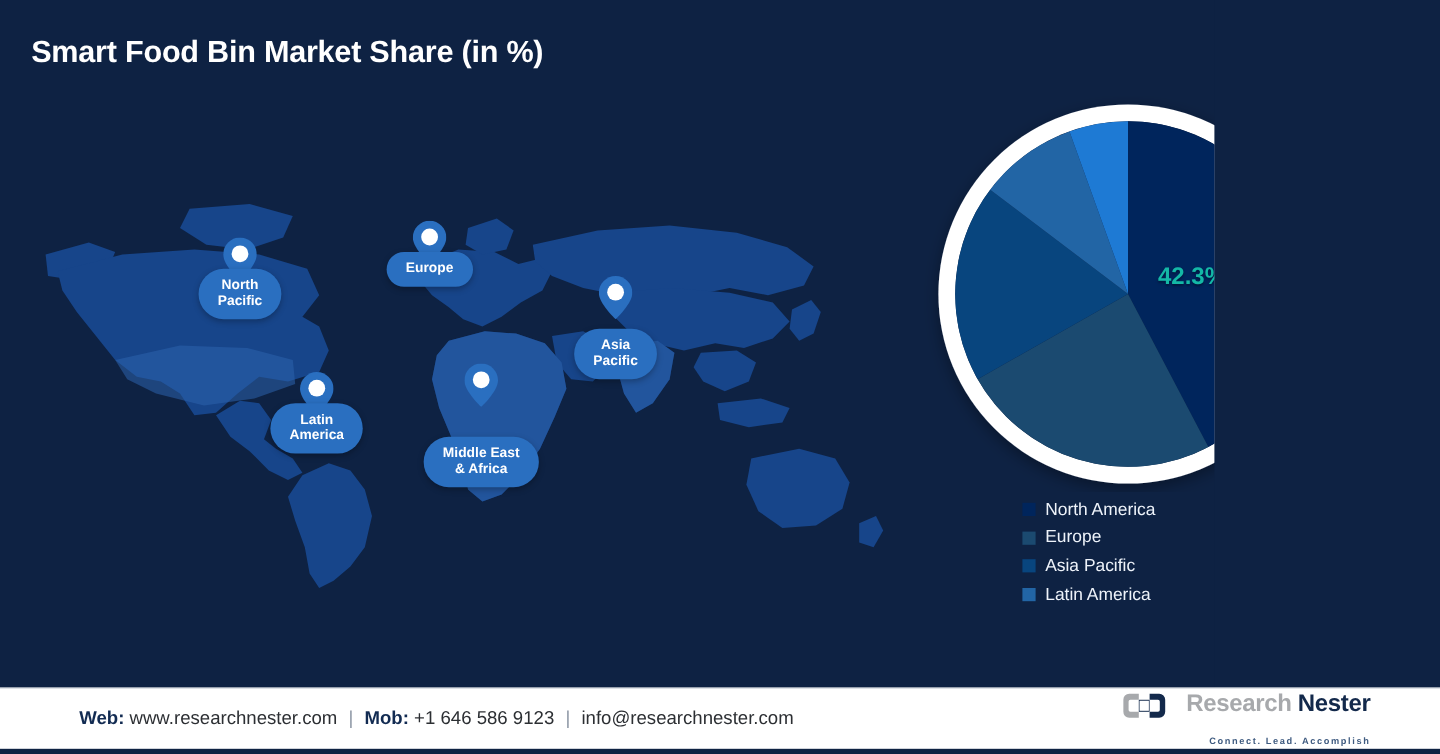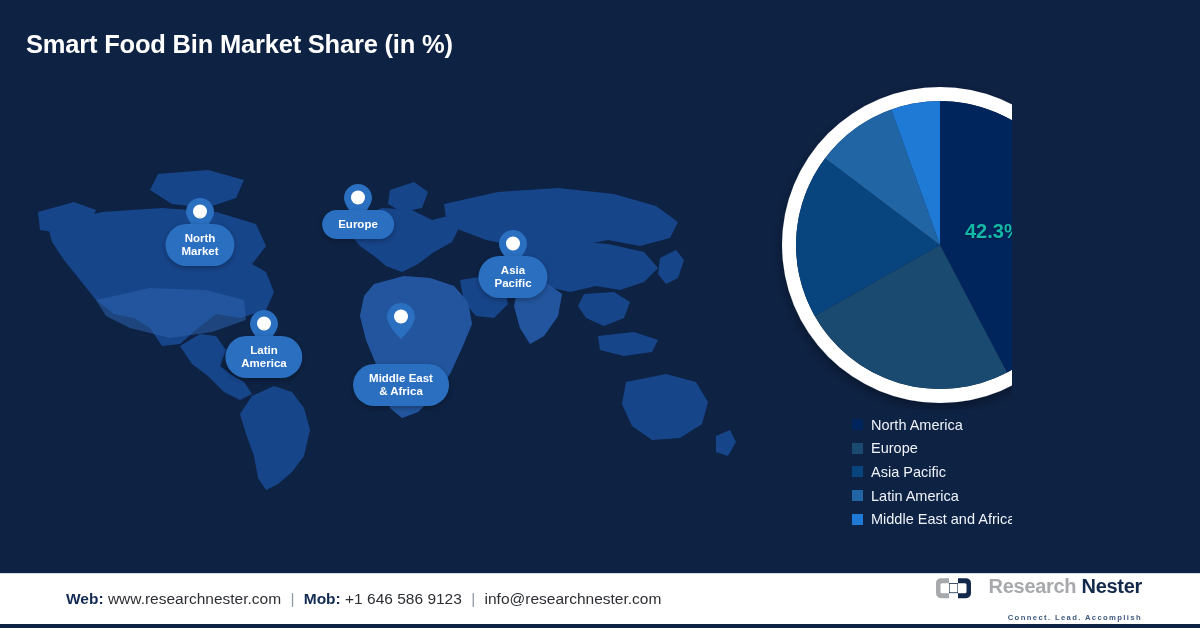--- a/index.html
+++ b/index.html
@@ -50,21 +50,21 @@
     border-radius:22px;
     padding:8px 16px;
     white-space:pre;
     box-shadow:0 2px 5px rgba(0,0,0,.28);
   }
   .pin.p-na   { left:200px; top:198px; }
   .pin.p-na   .pill { top:26px; }
   .pin.p-eu   { left:358px; top:184px; }
   .pin.p-eu   .pill { top:26px; }
   .pin.p-ap   { left:513px; top:230px; }
-  .pin.p-ap   .pill { top:26px; }
+  .pin.p-ap   .pill { top:44px; }
   .pin.p-la   { left:264px; top:310px; }
   .pin.p-la   .pill { top:26px; }
   .pin.p-me   { left:401px; top:303px; }
   .pin.p-me   .pill { top:26px;margin-top:35px; }
 
   
   #pie-wrap { position:absolute; left:757px; top:80px; width:366px; height:330px; }
   #pie-wrap svg { display:block; width:100%; height:100%; }
   #pie-label {
     position:absolute; left:965px; top:220px;
@@ -168,21 +168,21 @@
       </g>
     </svg>
   </div>
 
   <div class="pin p-na">
     <svg class="drop" viewBox="0 0 28 36">
       <path d="M14 0 C6.3 0 0 6.3 0 14 C0 23 14 36 14 36 C14 36 28 23 28 14 C28 6.3 21.7 0 14 0 Z" fill="#2a6fc0"></path>
       <circle cx="14" cy="13.5" r="7" fill="#ffffff"></circle>
     </svg>
     <div class="pill">North
-Market</div>
+Pacific</div>
   </div>
 
   <div class="pin p-eu">
     <svg class="drop" viewBox="0 0 28 36">
       <path d="M14 0 C6.3 0 0 6.3 0 14 C0 23 14 36 14 36 C14 36 28 23 28 14 C28 6.3 21.7 0 14 0 Z" fill="#2a6fc0"></path>
       <circle cx="14" cy="13.5" r="7" fill="#ffffff"></circle>
     </svg>
     <div class="pill">Europe</div>
   </div>
 
@@ -243,24 +243,20 @@
       <span class="lg-tx">Europe</span>
     </div>
     <div class="lg-row">
       <span class="lg-sw" style="background: rgb(8, 69, 126);"></span>
       <span class="lg-tx">Asia Pacific</span>
     </div>
     <div class="lg-row">
       <span class="lg-sw" style="background: rgb(34, 101, 165);"></span>
       <span class="lg-tx">Latin America</span>
     </div>
-    <div class="lg-row">
-      <span class="lg-sw" style="background: rgb(30, 122, 212);"></span>
-      <span class="lg-tx">Middle East and Africa</span>
-    </div>
   </div>
 
 </div>
 
 <div id="footer">
   <div id="foot-text">
     <b>Web:</b>
     <span>www.researchnester.com</span>
     <span class="sep">|</span>
     <b>Mob:</b>

